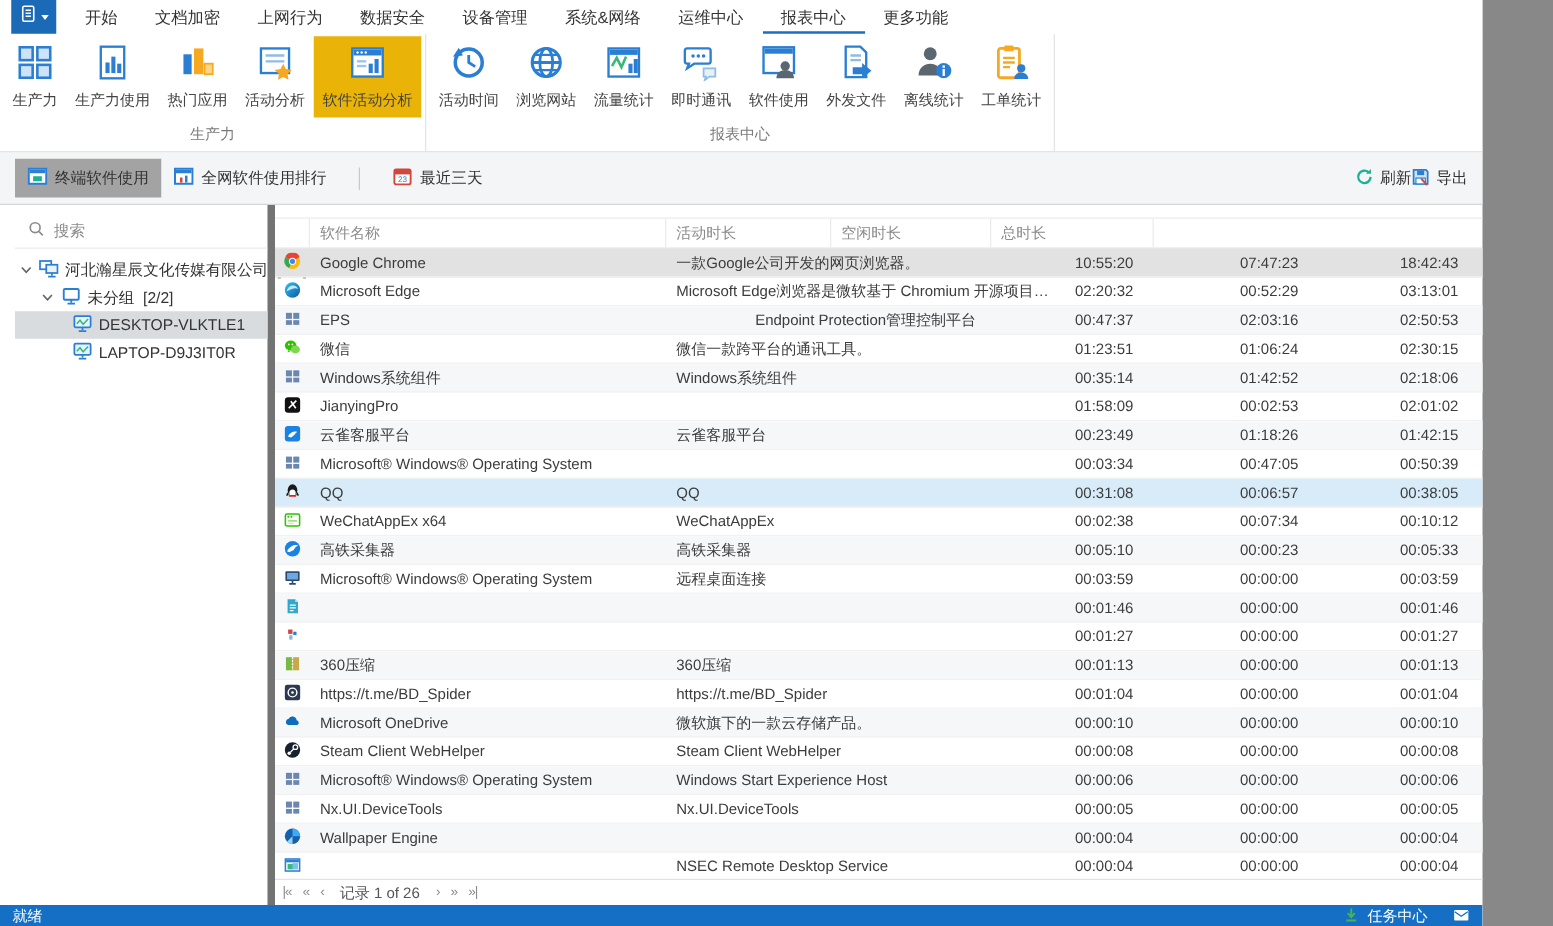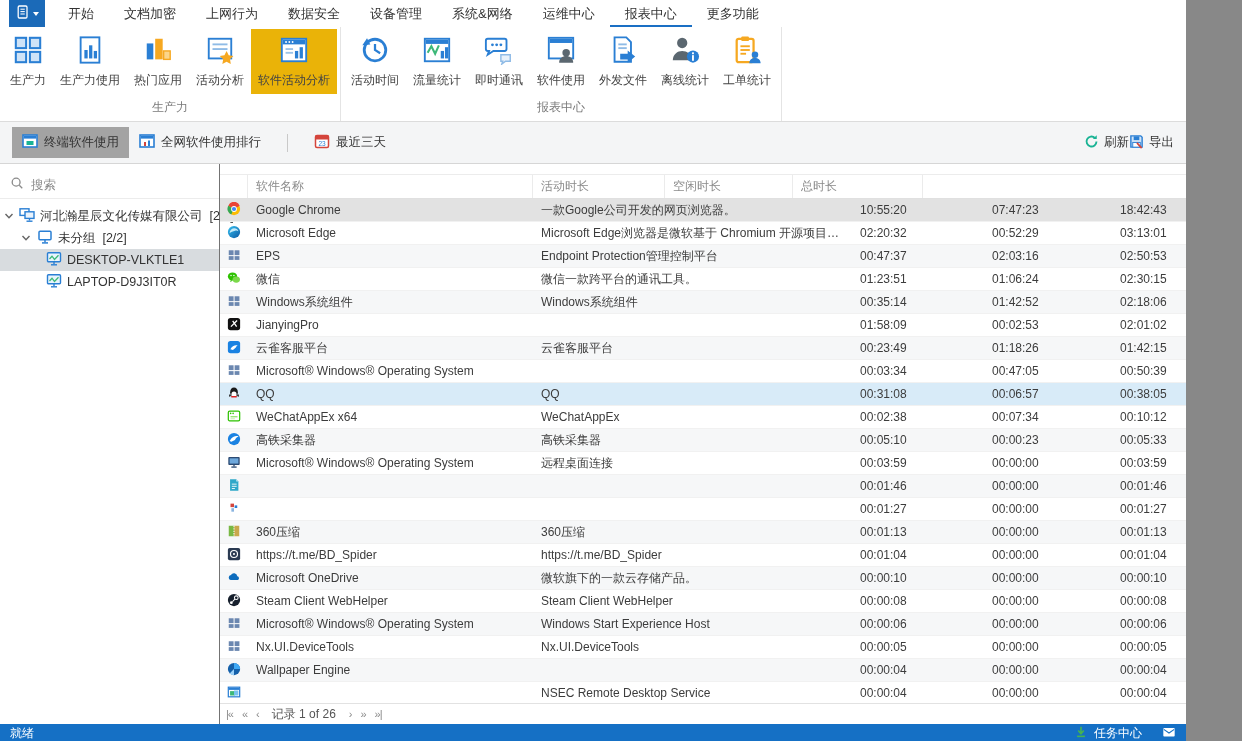--- a/index.html
+++ b/index.html
@@ -25,21 +25,21 @@
   .tabstrip{height:41px;background:#f4f5f6;border-bottom:1px solid #d6d6d6;display:flex;align-items:center;padding:0 12px;}
   .tab{display:flex;align-items:center;gap:6px;padding:6px 10px;font-size:12.5px;color:#333;cursor:pointer;white-space:nowrap;}
   .tab svg{width:16px;height:16px;}
   .tab.active{background:#a3a3a3;text-align:right;}
   .tab-sep{width:1px;height:18px;background:#c9c9c9;margin:0 16px;}
   .actions{margin-left:auto;display:flex;gap:0;}
   .action{display:flex;align-items:center;gap:5px;font-size:12.5px;color:#333;cursor:pointer;}
   .action svg{width:15px;height:15px;}
   
   .content{display:flex;height:560px;}
-  .sidebar{width:220px;border-right:1px solid #737373;box-sizing:border-box;padding-top:8px;}
+  .sidebar{width:220px;border-right:6px solid #737373;box-sizing:border-box;padding-top:8px;padding-left:12px;}
   .search-row{display:flex;align-items:center;gap:7px;height:26px;padding:0 10px;border-bottom:1px solid #ececec;cursor:text;}
   .search-row svg{width:14px;height:14px;}
   .search-ph{font-size:12.5px;color:#8a8a8a;}
   .tree{padding-top:6px;}
   .tnode{display:flex;align-items:center;gap:5px;height:22px;font-size:12.5px;color:#333;cursor:pointer;white-space:nowrap;}
   .tnode .chev{width:12px;display:flex;justify-content:center;}
   .tnode svg.nico{width:16px;height:16px;}
   .tnode.selected{background:#d8dcdf;}
   
   .table-area{flex:1;display:flex;flex-direction:column;box-sizing:border-box;}
@@ -152,20 +152,30 @@
           <div class="ritem">
             <span><svg viewBox="0 0 32 32">
                 <circle cx="16" cy="16" r="11.5" fill="#fff" stroke="#2a7fd4" stroke-width="3"></circle>
                 <path d="M16 9.5V16l5.5 3.5" stroke="#2a7fd4" stroke-width="2.4" fill="none"></path>
                 <path d="M2.5 11L7.5 3.5 11 10z" fill="#2a7fd4"></path>
               </svg></span>
             <span>活动时间</span>
           </div>
           <div class="ritem">
             <span><svg viewBox="0 0 32 32">
+                <circle cx="16" cy="16" r="12" fill="none" stroke="#2a7fd4" stroke-width="2.6"></circle>
+                <ellipse cx="16" cy="16" rx="5.5" ry="12" fill="none" stroke="#2a7fd4" stroke-width="2.4"></ellipse>
+                <line x1="4" y1="16" x2="28" y2="16" stroke="#2a7fd4" stroke-width="2.4"></line>
+                <line x1="6.5" y1="9.5" x2="25.5" y2="9.5" stroke="#2a7fd4" stroke-width="2"></line>
+                <line x1="6.5" y1="22.5" x2="25.5" y2="22.5" stroke="#2a7fd4" stroke-width="2"></line>
+              </svg></span>
+            <span>浏览网站</span>
+          </div>
+          <div class="ritem">
+            <span><svg viewBox="0 0 32 32">
                 <rect x="3" y="4" width="26" height="24" fill="#fff" stroke="#2a7fd4" stroke-width="2"></rect>
                 <rect x="4" y="5" width="24" height="4.5" fill="#2a7fd4"></rect>
                 <polyline points="6,19 10,12 14,20 18,11" fill="none" stroke="#3cb878" stroke-width="2.2"></polyline>
                 <rect x="20" y="17" width="3.5" height="8" fill="#2a7fd4"></rect>
                 <rect x="24.5" y="13" width="3.5" height="12" fill="#2a7fd4"></rect>
               </svg></span>
             <span>流量统计</span>
           </div>
           <div class="ritem">
             <span><svg viewBox="0 0 32 32">
@@ -378,21 +388,21 @@
               <span><svg viewBox="0 0 16 16">
                   <g fill="#6b87b0">
                     <rect x="2" y="2.6" width="5.5" height="5.5"></rect>
                     <rect x="8.7" y="2.6" width="5.5" height="5.5"></rect>
                     <rect x="2" y="9.3" width="5.5" height="4.3"></rect>
                     <rect x="8.7" y="9.3" width="5.5" height="4.3"></rect>
                   </g>
                 </svg></span>
             </div>
             <div class="td " style="width: 285px;">EPS</div>
-            <div class="td " style="width: 319px;">Endpoint Protection管理控制平台</div>
+            <div class="td " style="width: 319px; text-align: center;">Endpoint Protection管理控制平台</div>
             <div class="td " style="width: 132px;">00:47:37</div>
             <div class="td " style="width: 128px;">02:03:16</div>
             <div class="td " style="width: 130px;">02:50:53</div>
           </div>
           <div class="trow">
             <div class="td icon-cell" style="width: 28px;">
               <span><svg viewBox="0 0 16 16">
                   <ellipse cx="6.3" cy="6.2" rx="5.3" ry="4.6" fill="#2dc100"></ellipse>
                   <path d="M3.5 12.5l.9-2.3 2 .9z" fill="#2dc100"></path>
                   <ellipse cx="10.6" cy="9.8" rx="4.2" ry="3.6" fill="#7bd94a"></ellipse>

